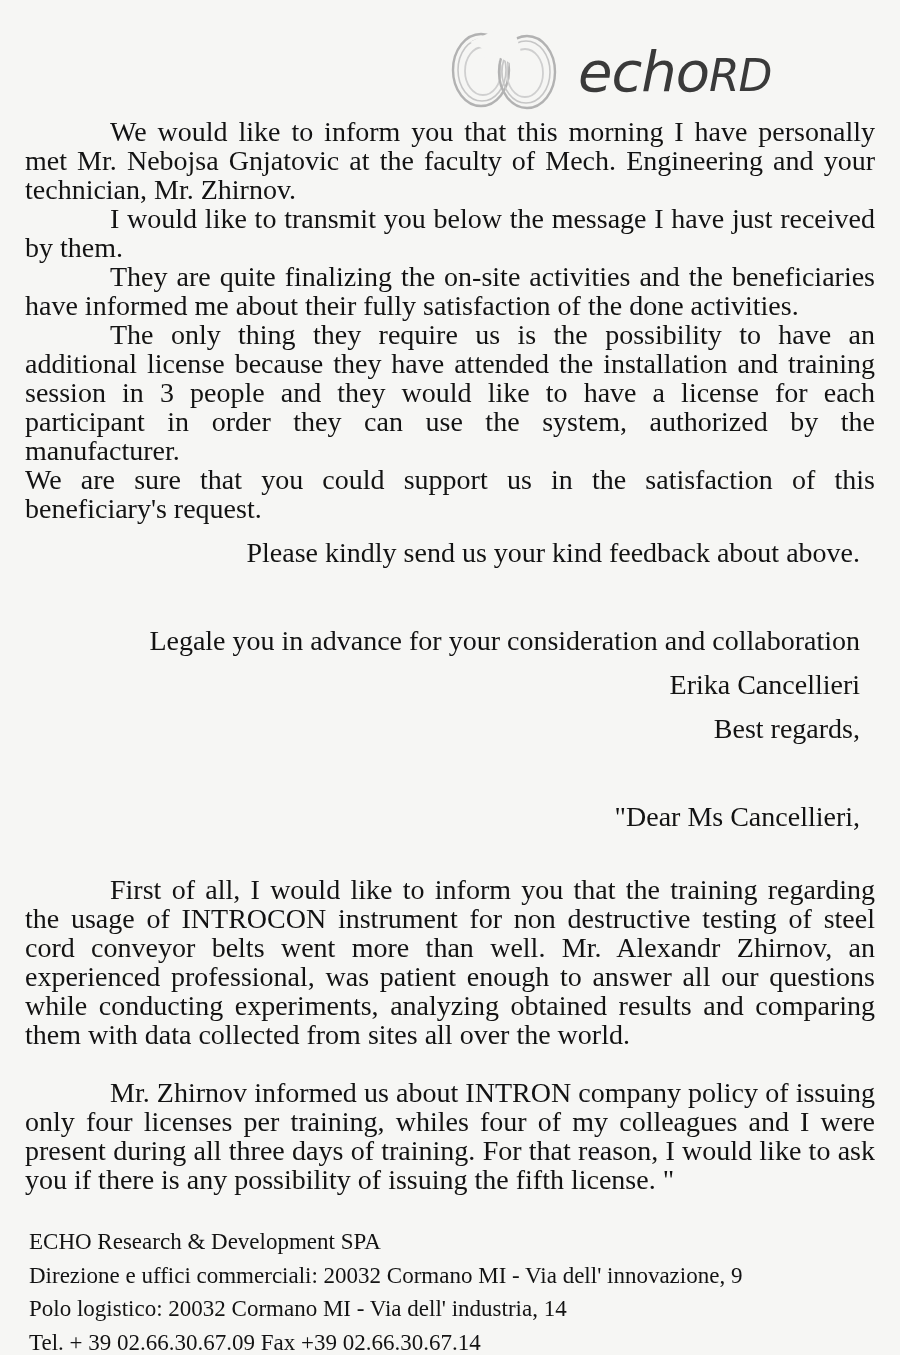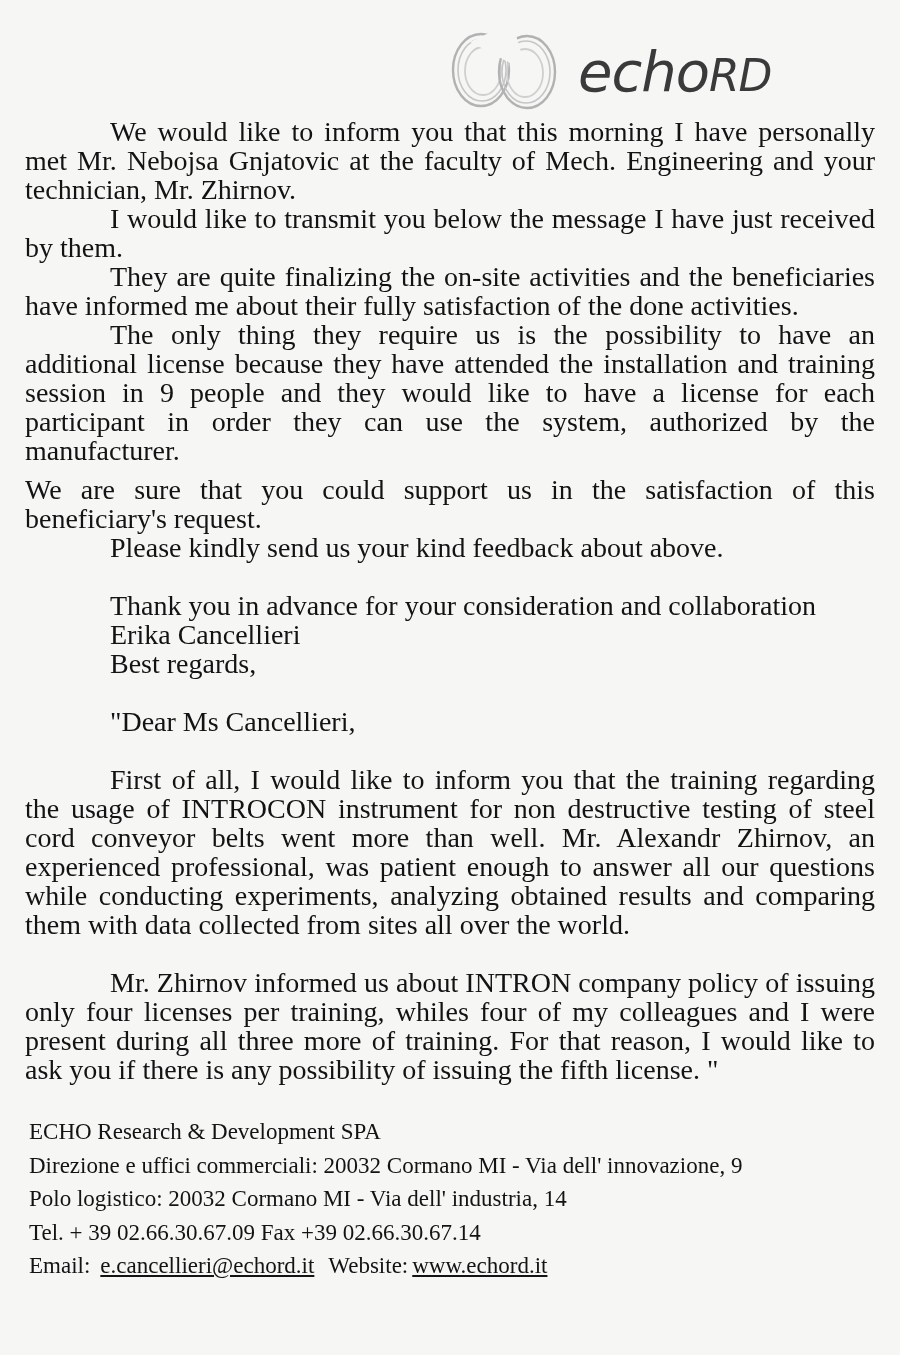--- a/index.html
+++ b/index.html
@@ -61,25 +61,25 @@
     font-size: 28px;
     line-height: 29px;
   }
   .para {
     margin: 0;
     text-align: justify;
     text-indent: 85px;
   }
   .para.no-indent {
     text-indent: 0;
-    margin-top: 10px;
   }
   .line {
-    margin: 0;
+    margin: 15px;
     text-indent: 85px;
+    text-align: right;
   }
   .blank {
     height: 29px;
   }
   
   .footer {
     width: 850px;
     margin: 0 25px;
     font-size: 23px;
     line-height: 29.5px;
@@ -120,41 +120,41 @@
       <div class="logo-text">
         <span class="main">echo</span><span class="suffix">RD</span>
       </div>
     </div>
   </div>
 
   <div class="content">
     <p class="para">We would like to inform you that this morning I have personally met Mr. Nebojsa Gnjatovic at the faculty of Mech. Engineering and your technician, Mr. Zhirnov.</p>
     <p class="para">I would like to transmit you below the message I have just received by them.</p>
     <p class="para">They are quite finalizing the on-site activities and the beneficiaries have informed me about their fully satisfaction of the done activities.</p>
-    <p class="para">The only thing they require us is the possibility to have an additional license because they have attended the installation and training session in 9 people and they would like to have a license for each participant in order they can use the system, authorized by the manufacturer.</p>
+    <p class="para">The only thing they require us is the possibility to have an additional license because they have attended the installation and training session in 3 people and they would like to have a license for each participant in order they can use the system, authorized by the manufacturer.</p>
     <p class="para no-indent">We are sure that you could support us in the satisfaction of this beneficiary's request.</p>
     <p class="line">Please kindly send us your kind feedback about above.</p>
 
     <div class="blank"></div>
 
-    <p class="line">Thank you in advance for your consideration and collaboration</p>
+    <p class="line">Legale you in advance for your consideration and collaboration</p>
     <p class="line">Erika Cancellieri</p>
     <p class="line">Best regards,</p>
 
     <div class="blank"></div>
 
     <p class="line">"Dear Ms Cancellieri,</p>
 
     <div class="blank"></div>
 
     <p class="para">First of all, I would like to inform you that the training regarding the usage of INTROCON instrument for non destructive testing of steel cord conveyor belts went more than well. Mr. Alexandr Zhirnov, an experienced professional, was patient enough to answer all our questions while conducting experiments, analyzing obtained results and comparing them with data collected from sites all over the world.</p>
 
     <div class="blank"></div>
 
-    <p class="para">Mr. Zhirnov informed us about INTRON company policy of issuing only four licenses per training, whiles four of my colleagues and I were present during all three more of training. For that reason, I would like to ask you if there is any possibility of issuing the fifth license. "</p>
+    <p class="para">Mr. Zhirnov informed us about INTRON company policy of issuing only four licenses per training, whiles four of my colleagues and I were present during all three days of training. For that reason, I would like to ask you if there is any possibility of issuing the fifth license. "</p>
 
     <div class="blank"></div>
   </div>
 
   <div class="footer">
     <p>ECHO Research &amp; Development SPA</p>
     <p>Direzione e uffici commerciali: 20032 Cormano MI - Via dell' innovazione, 9</p>
     <p>Polo logistico: 20032 Cormano MI - Via dell' industria, 14</p>
     <p>Tel. + 39 02.66.30.67.09 Fax +39 02.66.30.67.14</p>
     <p><span class="email-label">Email:</span><a href="#">e.cancellieri@echord.it</a><span class="website-label">Website:</span><a href="#">www.echord.it</a></p>

